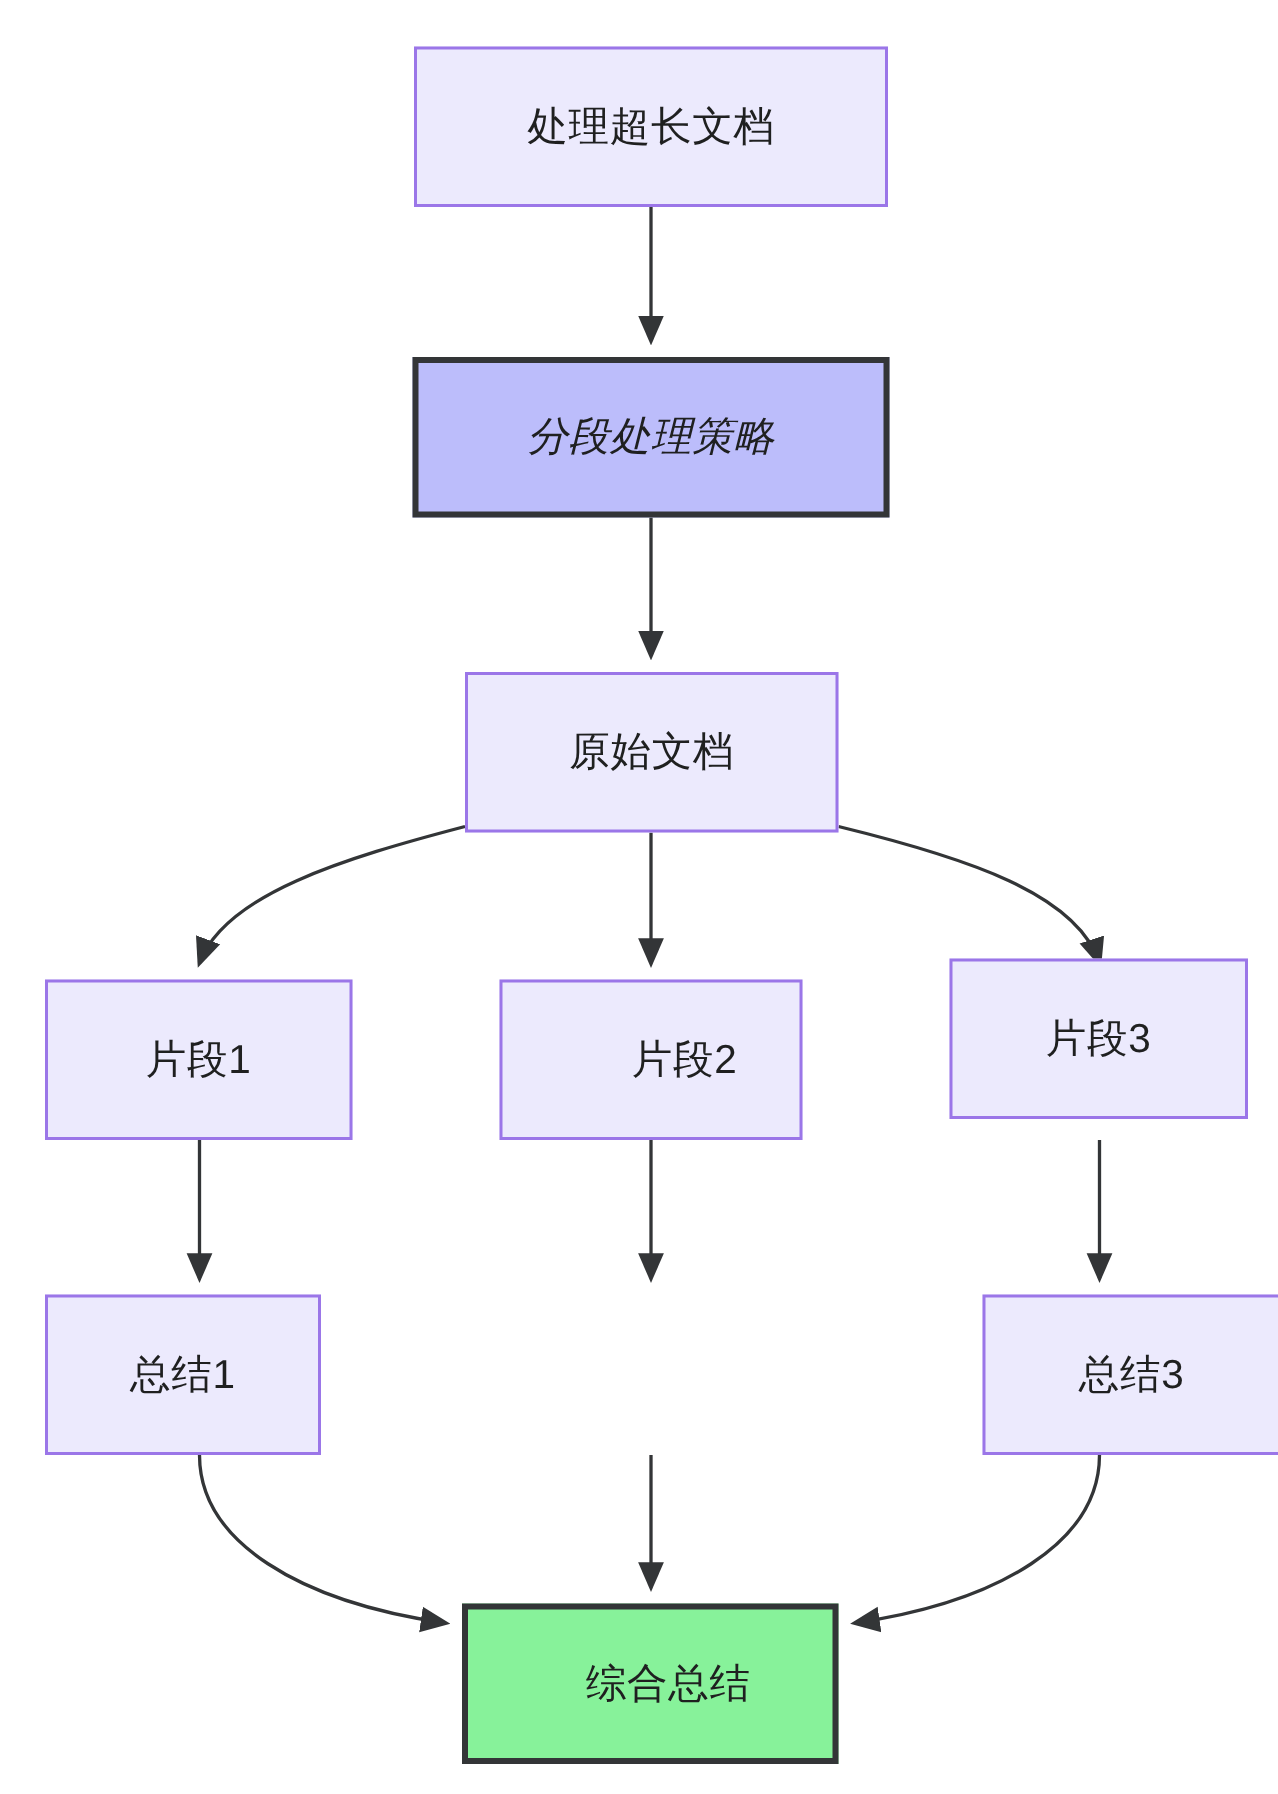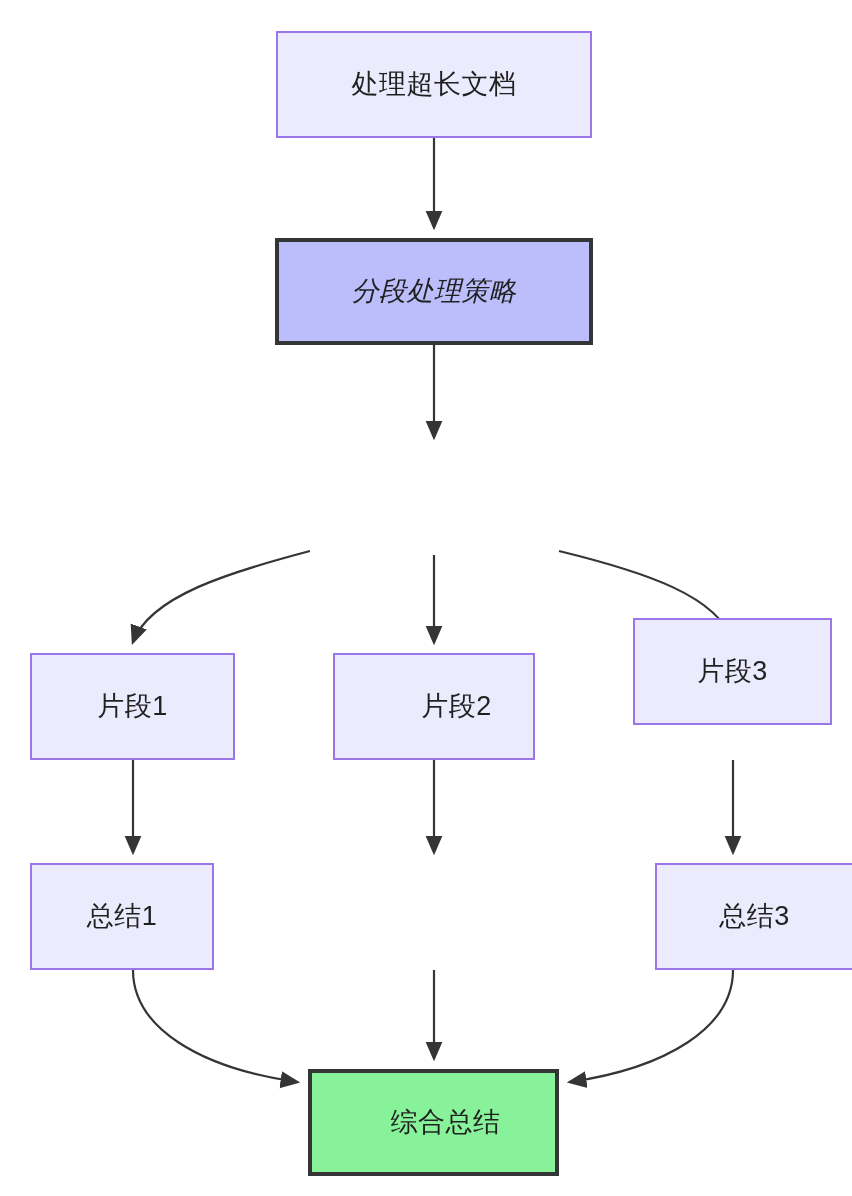--- a/index.html
+++ b/index.html
@@ -93,30 +93,33 @@
   </svg>
 
   <div class="node node-default" style="left:276px; top:31px; width:316px; height:107px;">
     <span class="node-label">处理超长文档</span>
   </div>
 
   <div class="node node-strategy" style="left:275px; top:238px; width:318px; height:107px;">
     <span class="node-label">分段处理策略</span>
   </div>
 
+  <div class="node node-default" style="left:310px; top:448px; width:249px; height:107px;">
+    <span class="node-label">原始文档</span>
+  </div>
 
   <div class="node node-default" style="left:30px; top:653px; width:205px; height:107px;">
     <span class="node-label">片段1</span>
   </div>
 
   <div class="node node-default" style="left:333px; top:653px; width:202px; height:107px;padding-left:45px;">
     <span class="node-label">片段2</span>
   </div>
 
-  <div class="node node-default" style="left:633px; top:618px; width:199px; height:107px;">
+  <div class="node node-default" style="left:633px; top:639px; width:199px; height:107px;">
     <span class="node-label">片段3</span>
   </div>
 
   <div class="node node-default" style="left:30px; top:863px; width:184px; height:107px;">
     <span class="node-label">总结1</span>
   </div>
 
 
   <div class="node node-default" style="left:633px; top:863px; width:199px; height:107px;margin-left:22px;">
     <span class="node-label">总结3</span>

